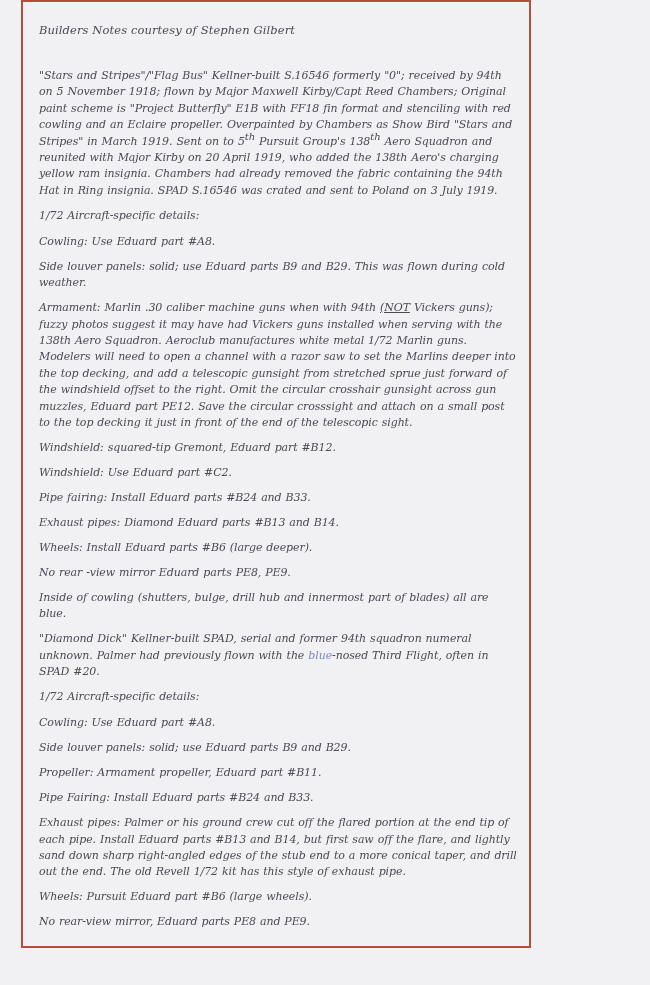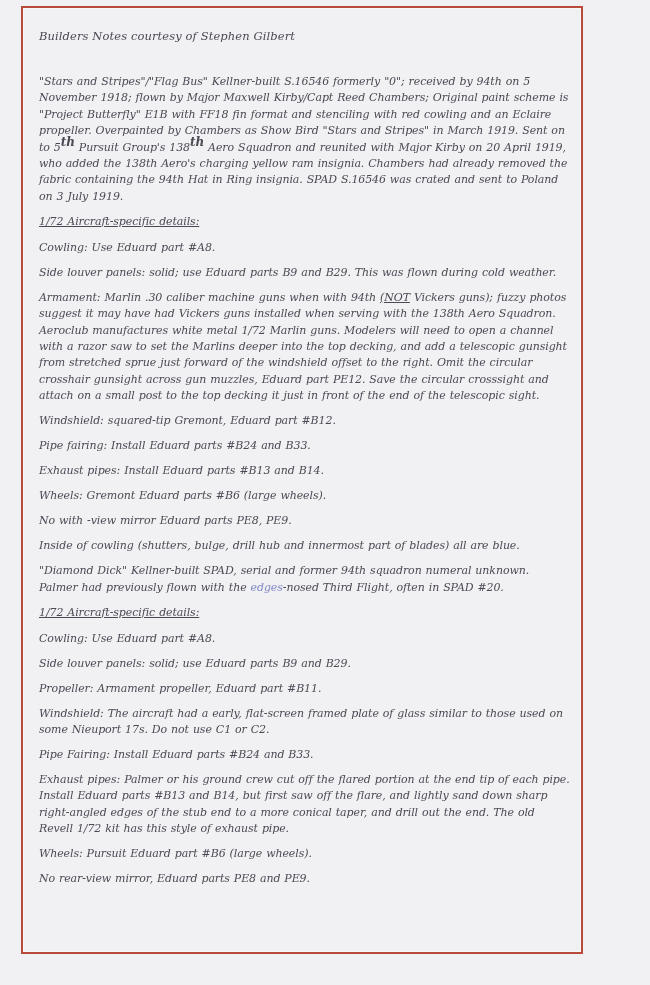--- a/index.html
+++ b/index.html
@@ -14,22 +14,22 @@
     width: 650px;
     height: 985px;
     position: relative;
     overflow: hidden;
     background: var(--bg);
     font-family: "DejaVu Serif", "Liberation Serif", serif;
   }
   .frame {
     position: absolute;
     left: 21px;
-    top: 6px;
-    width: 562px;
+    top: 0;
+    width: 510px;
     height: 948px;
     border: 2px solid var(--border-red);
     box-shadow: inset 0 0 0 1px rgba(255,255,255,0.45);
     background: var(--bg);
     padding-left: 25px;
   }
   .content {
     position: absolute;
     top: 0; left: 0; right: 0; bottom: 0;
     padding: 21px 10px 0 16px;
@@ -44,47 +44,47 @@
   }
   .para, .heading {
     font-style: italic;
     font-size: 11px;
     line-height: 16.4px;
     color: var(--text);
     margin: 0 0 8.6px 0;
     letter-spacing: -0.1px;
     word-spacing: 0.6px;
   }
-  .heading { text-decoration: underline; margin-bottom: 9.5px; }
-  .sup { vertical-align: super; font-size: 12px; line-height: 0; font-weight: bold; }
+  .heading { margin-bottom: 9.5px; }
+  .sup { vertical-align: super; font-size: 10px; line-height: 0; }
   .underline { text-decoration: underline; text-align: center; }
   .blue { color: var(--blue); }
 </style>
 </head>
 <body>
 
 <div class="frame">
   <div class="content">
     <p class="title">Builders Notes courtesy of  Stephen Gilbert</p>
 
   <p class="para"><span>"Stars and Stripes"/"Flag Bus" Kellner-built S.16546 formerly "0"; received by 94th on 5 November 1918; flown by Major Maxwell Kirby/Capt Reed Chambers; Original paint scheme is "Project Butterfly" E1B with FF18 fin format and stenciling with red cowling and an Eclaire propeller. Overpainted by Chambers as Show Bird "Stars and Stripes" in March 1919. Sent on to 5</span><span class="sup">th</span><span> Pursuit Group's 138</span><span class="sup">th</span><span> Aero Squadron and reunited with Major Kirby on 20 April 1919, who added the 138th Aero's charging yellow ram insignia. Chambers had already removed the fabric containing the 94th Hat in Ring insignia. SPAD S.16546 was crated and sent to Poland on 3 July 1919.</span></p>
       <p class="heading"><span>1/72 Aircraft-specific details:</span></p>
       <p class="para"><span>Cowling: Use Eduard part #A8.</span></p>
       <p class="para"><span>Side louver panels: solid; use Eduard parts B9 and B29. This was flown during cold weather.</span></p>
       <p class="para"><span>Armament: Marlin .30 caliber machine guns when with 94th </span><span class="underline">(NOT</span><span> Vickers guns); fuzzy photos suggest it may have had Vickers guns installed when serving with the 138th Aero Squadron. Aeroclub manufactures white metal 1/72 Marlin guns. Modelers will need to open a channel with a razor saw to set the Marlins deeper into the top decking, and add a telescopic gunsight from stretched sprue just forward of  the windshield offset to the right. Omit the circular crosshair gunsight across gun muzzles, Eduard part PE12. Save the circular crosssight and attach on a small post to the top decking it just in front of  the end of  the telescopic sight.</span></p>
       <p class="para"><span>Windshield: squared-tip Gremont, Eduard part #B12.</span></p>
+      <p class="para"><span>Windshield: Use Eduard part #C2.</span></p>
       <p class="para"><span>Pipe fairing: Install Eduard parts #B24 and B33.</span></p>
-      <p class="para"><span>Exhaust pipes: Install Eduard parts #B13 and B14.</span></p>
-      <p class="para"><span>Wheels: Gremont Eduard parts #B6 (large wheels).</span></p>
-      <p class="para"><span>No with -view mirror Eduard parts PE8, PE9.</span></p>
+      <p class="para"><span>Exhaust pipes: Diamond Eduard parts #B13 and B14.</span></p>
+      <p class="para"><span>Wheels: Install Eduard parts #B6 (large deeper).</span></p>
+      <p class="para"><span>No rear -view mirror Eduard parts PE8, PE9.</span></p>
       <p class="para"><span>Inside of  cowling (shutters, bulge, drill hub and innermost part of  blades) all are blue.</span></p>
-      <p class="para"><span>"Diamond Dick" Kellner-built SPAD, serial and former 94th squadron numeral unknown. Palmer had previously flown with the </span><span class="blue">edges</span><span>-nosed Third Flight, often in SPAD #20.</span></p>
+      <p class="para"><span>"Diamond Dick" Kellner-built SPAD, serial and former 94th squadron numeral unknown. Palmer had previously flown with the </span><span class="blue">blue</span><span>-nosed Third Flight, often in SPAD #20.</span></p>
       <p class="heading"><span>1/72 Aircraft-specific details:</span></p>
       <p class="para"><span>Cowling: Use Eduard part #A8.</span></p>
       <p class="para"><span>Side louver panels: solid; use Eduard parts B9 and B29.</span></p>
       <p class="para"><span>Propeller: Armament propeller, Eduard part #B11.</span></p>
-      <p class="para"><span>Windshield: The aircraft had a early, flat-screen framed plate of  glass similar to those used on some Nieuport 17s. Do not use C1 or C2.</span></p>
       <p class="para"><span>Pipe Fairing: Install Eduard parts #B24 and B33.</span></p>
       <p class="para"><span>Exhaust pipes: Palmer or his ground crew cut off  the flared portion at the end tip of  each pipe. Install Eduard parts #B13 and B14, but first saw off  the flare, and lightly sand down sharp right-angled edges of  the stub end to a more conical taper, and drill out the end. The old Revell 1/72 kit has this style of  exhaust pipe.</span></p>
       <p class="para"><span>Wheels: Pursuit Eduard part #B6 (large wheels).</span></p>
       <p class="para"><span>No rear-view mirror, Eduard parts PE8 and PE9.</span></p>
     </div>
 </div>
 
 </body></html>

